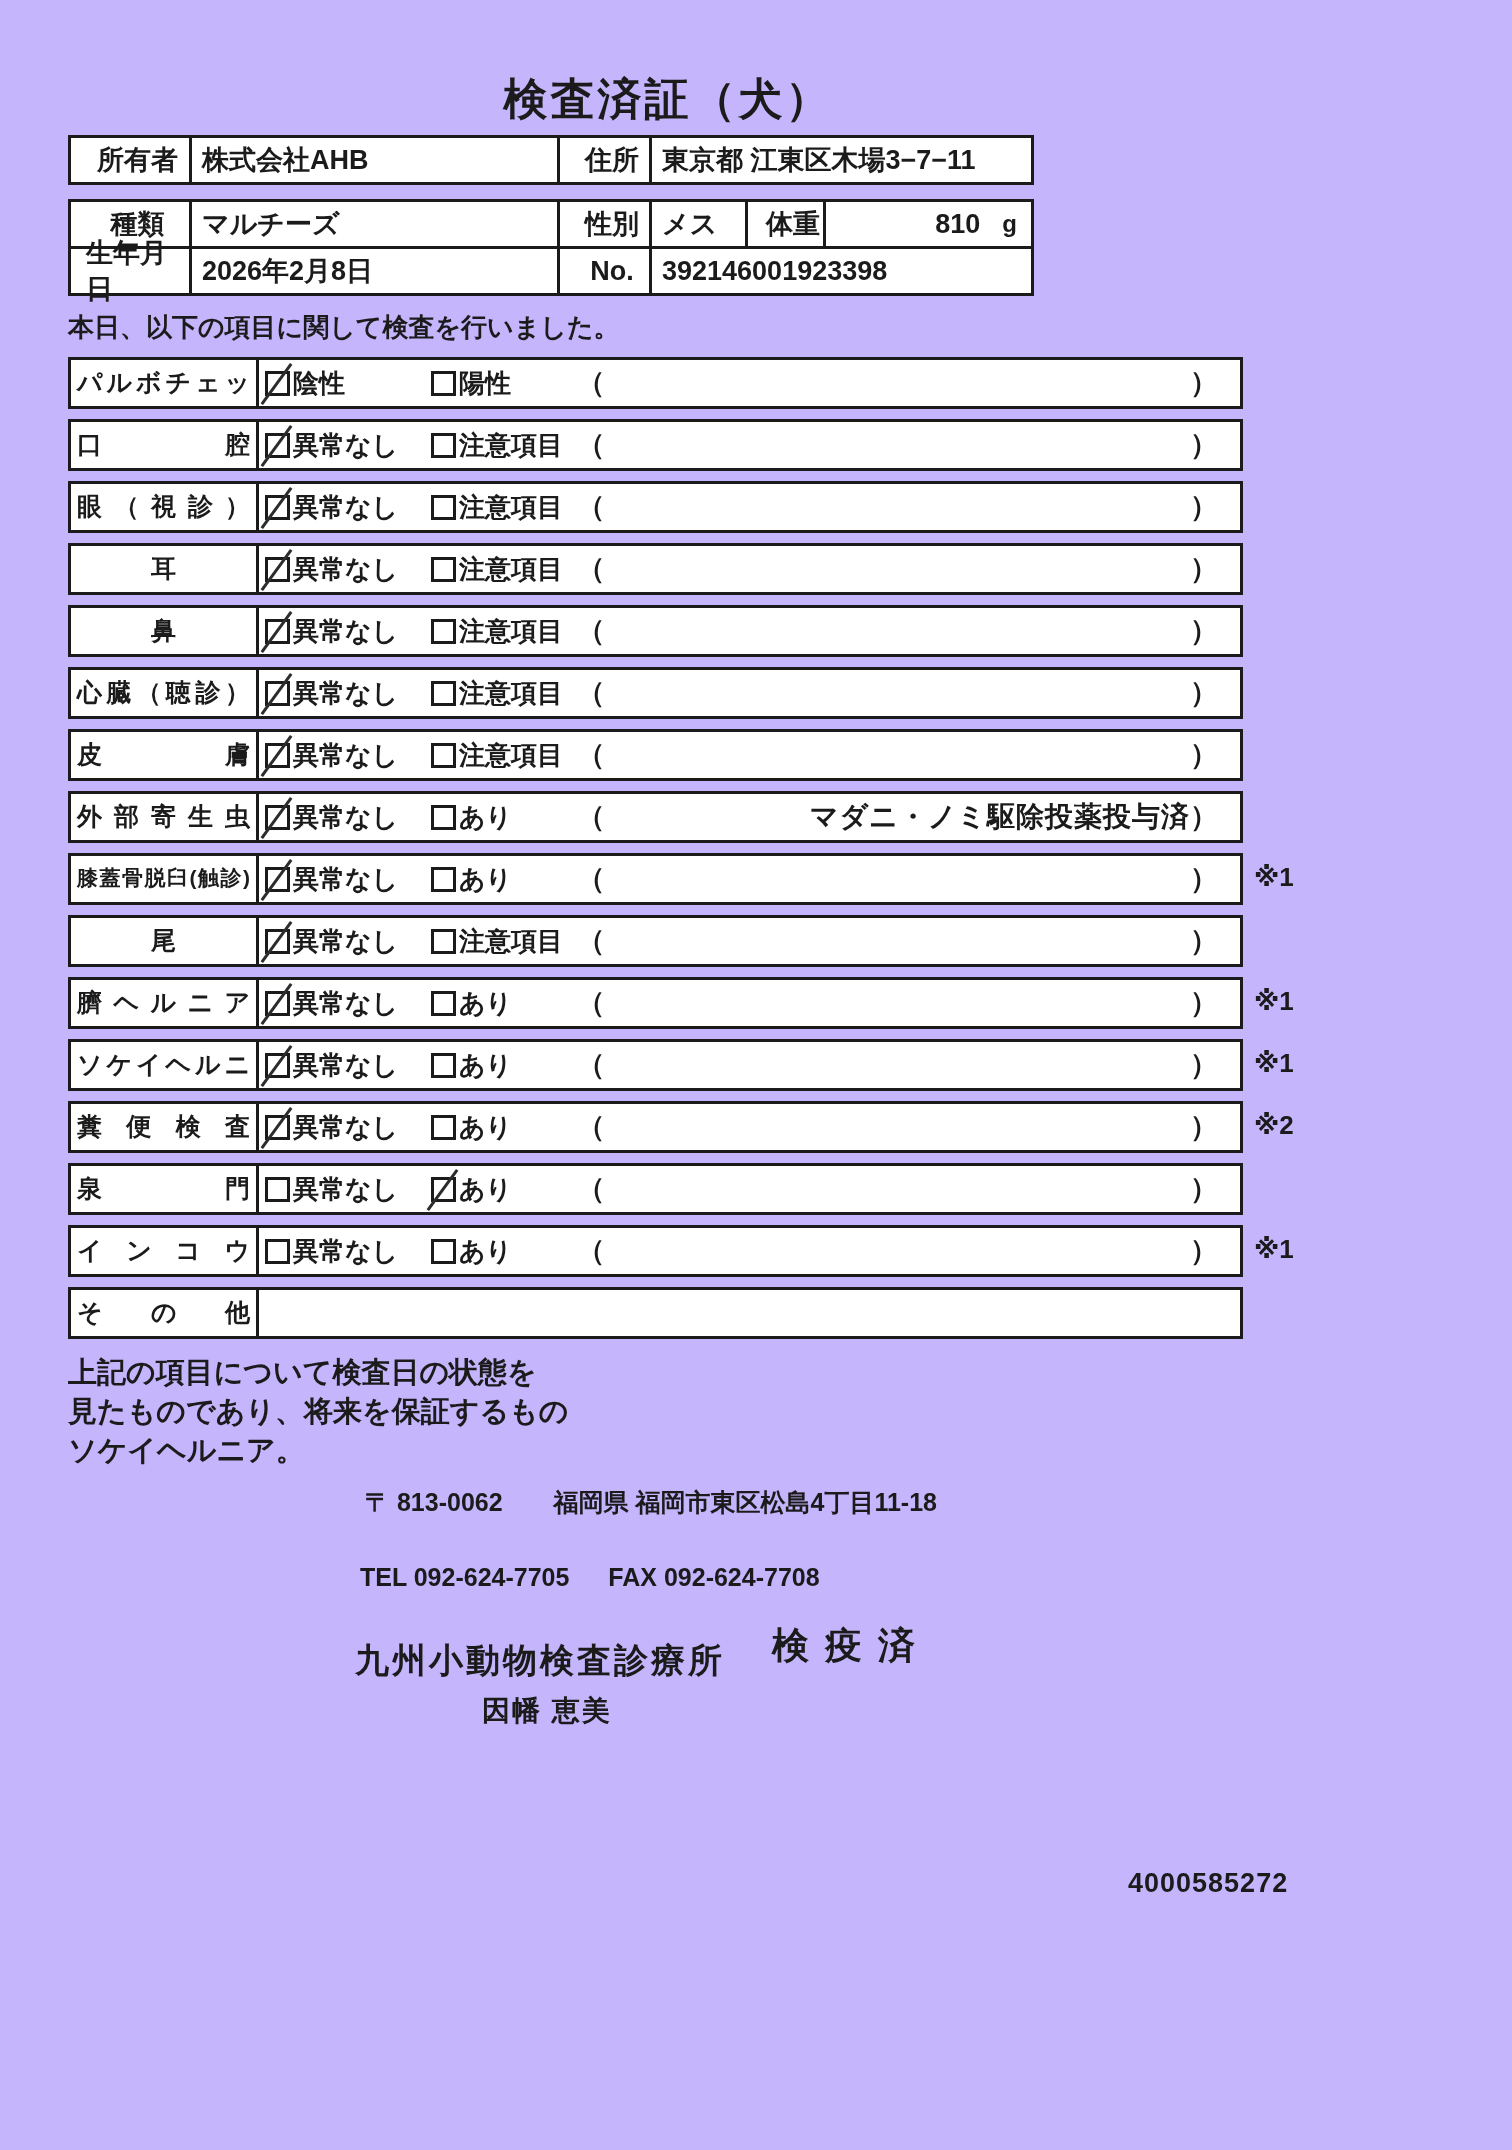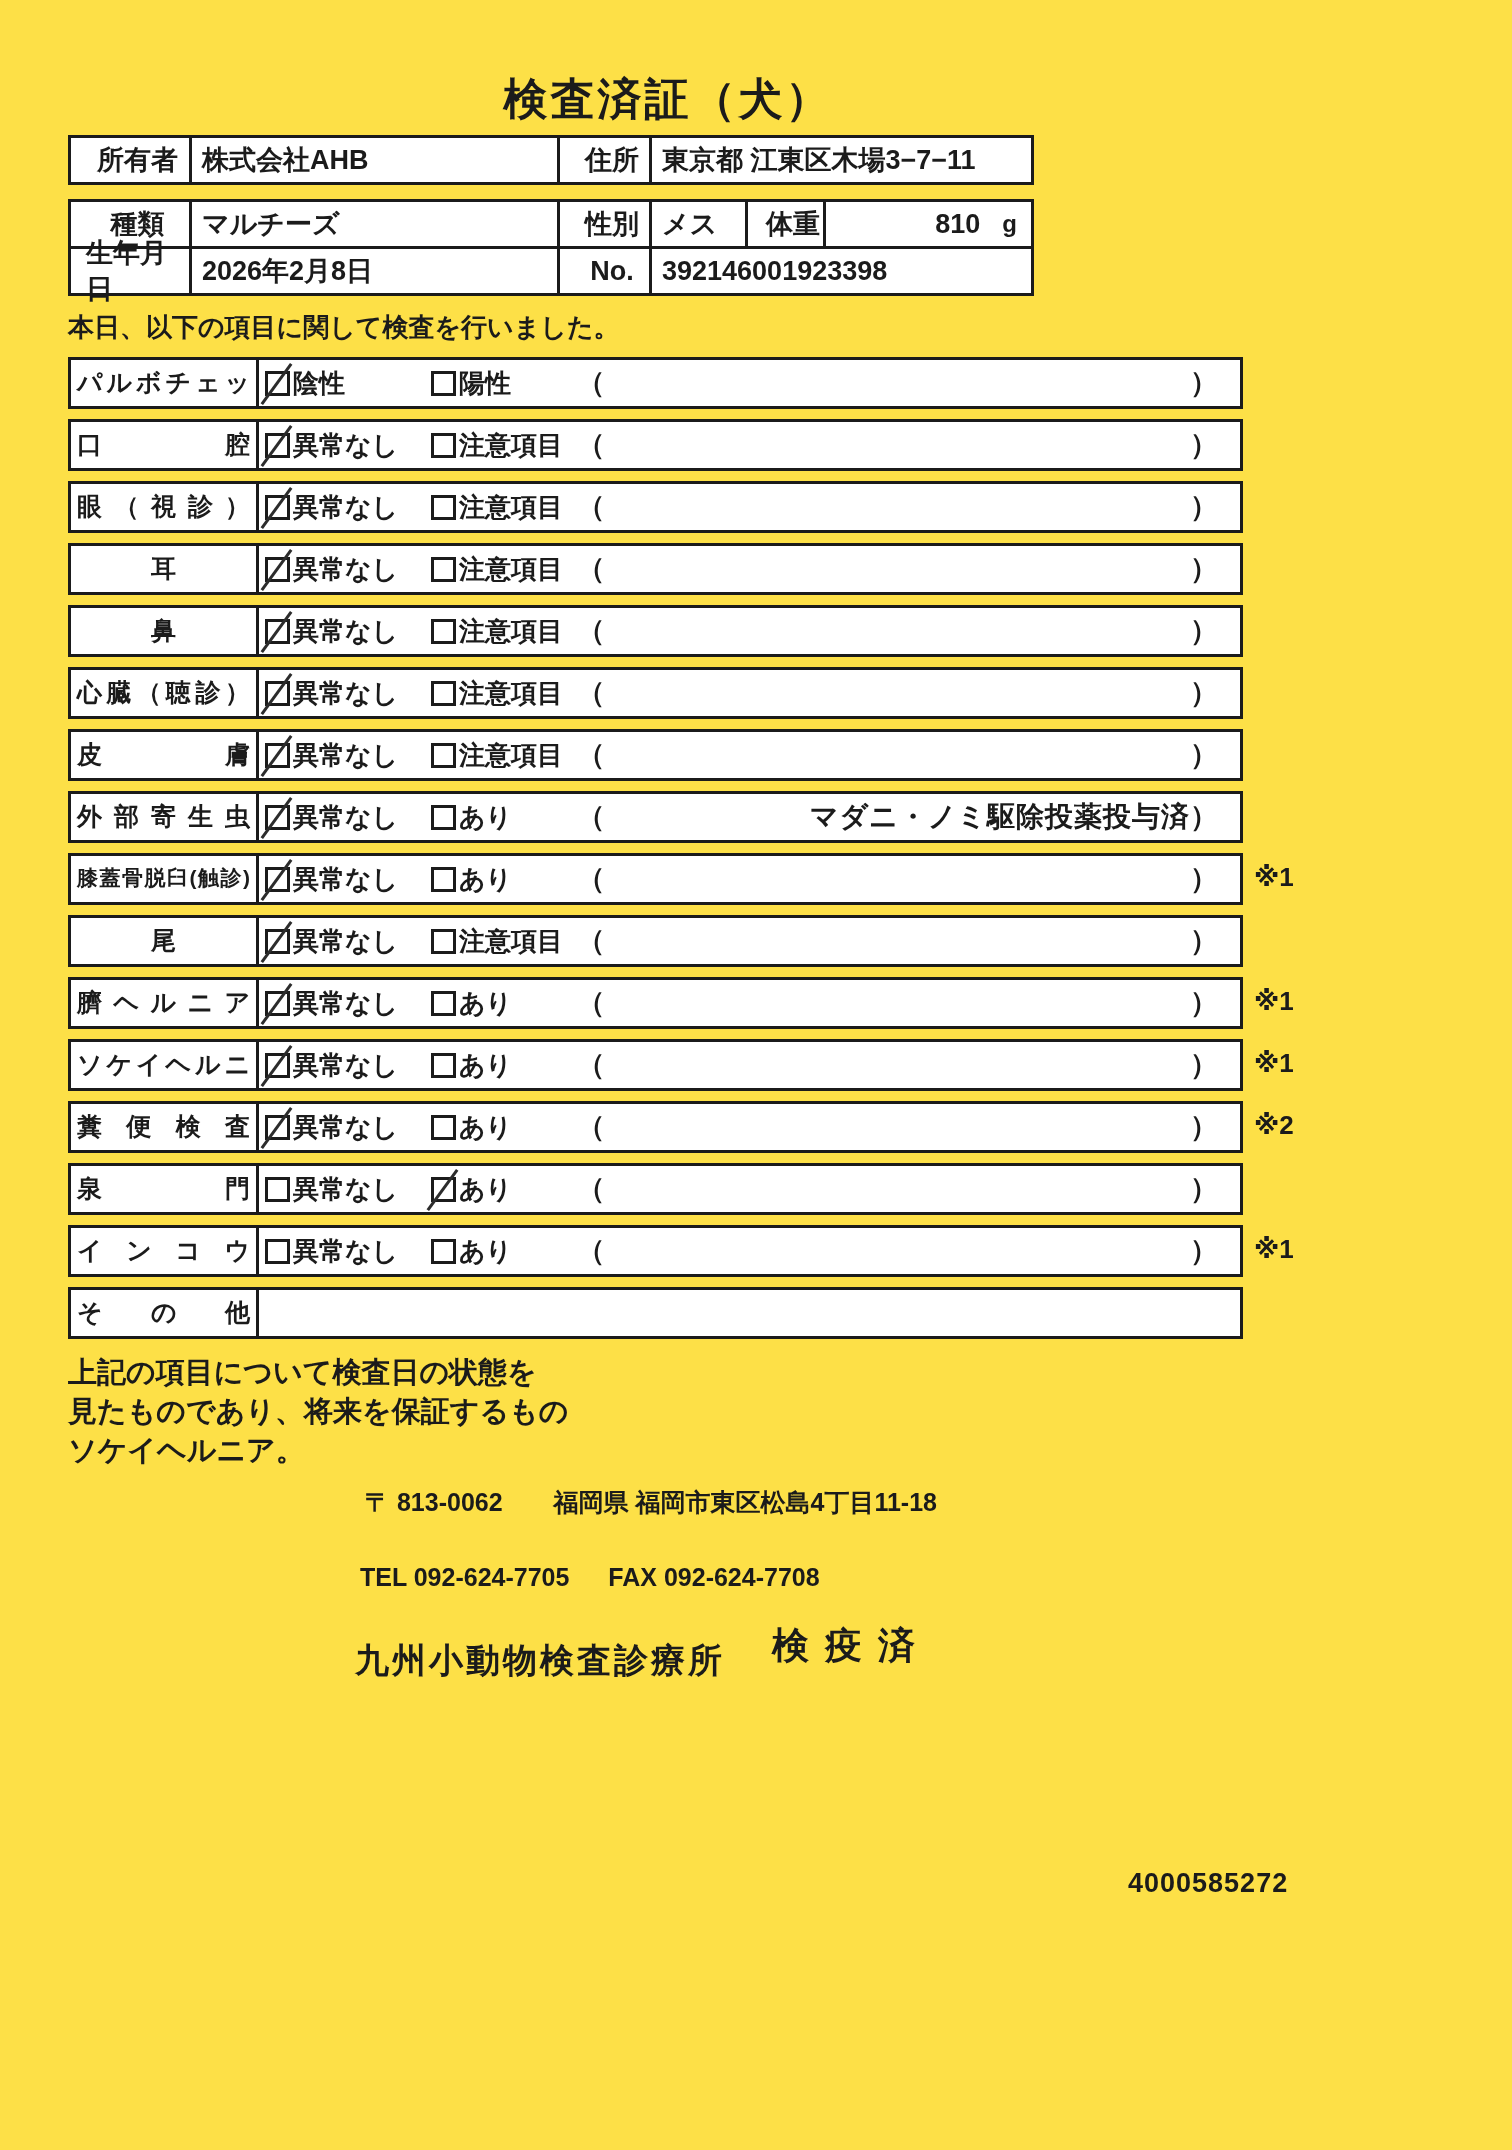--- a/index.html
+++ b/index.html
@@ -1,18 +1,18 @@
 <!DOCTYPE html>
 <html><head>
 <meta charset="utf-8">
 <style>
   html,body{margin:0;padding:0;background:#e8e8e8;}
   .page{
     width:1512px;height:2150px;position:relative;margin:0 auto;
-    background:#fde047;color:#1b1b1b;
+    background:#c4b5fd;color:#1b1b1b;
     font-family:"Liberation Sans","DejaVu Sans",sans-serif;
     font-weight:700;overflow:hidden;
   }
   .content{position:absolute;left:68px;top:70px;width:1380px;}
 
   
   .title{width:560px;margin-left:320px;text-align:center;font-size:44px;letter-spacing:3px;}
 
   
   .date-row{position:relative;height:40px;margin-top:22px;font-size:27px;}
@@ -442,17 +442,18 @@
       <span>〒 813-0062</span>
       <span class="addr">福岡県 福岡市東区松島4丁目11-18</span>
     </div>
 
     <div class="tel-line">
       <span>TEL 092-624-7705</span>
       <span class="fax">FAX 092-624-7708</span>
     </div>
 
     <div class="clinic-name">九州小動物検査診療所</div>
+    <div class="clinic-person">因幡 恵美</div>
   </div>
 
   <div class="stamp">検疫済</div>
   <div class="serial">4000585272</div>
 </div>
 
 </body></html>

